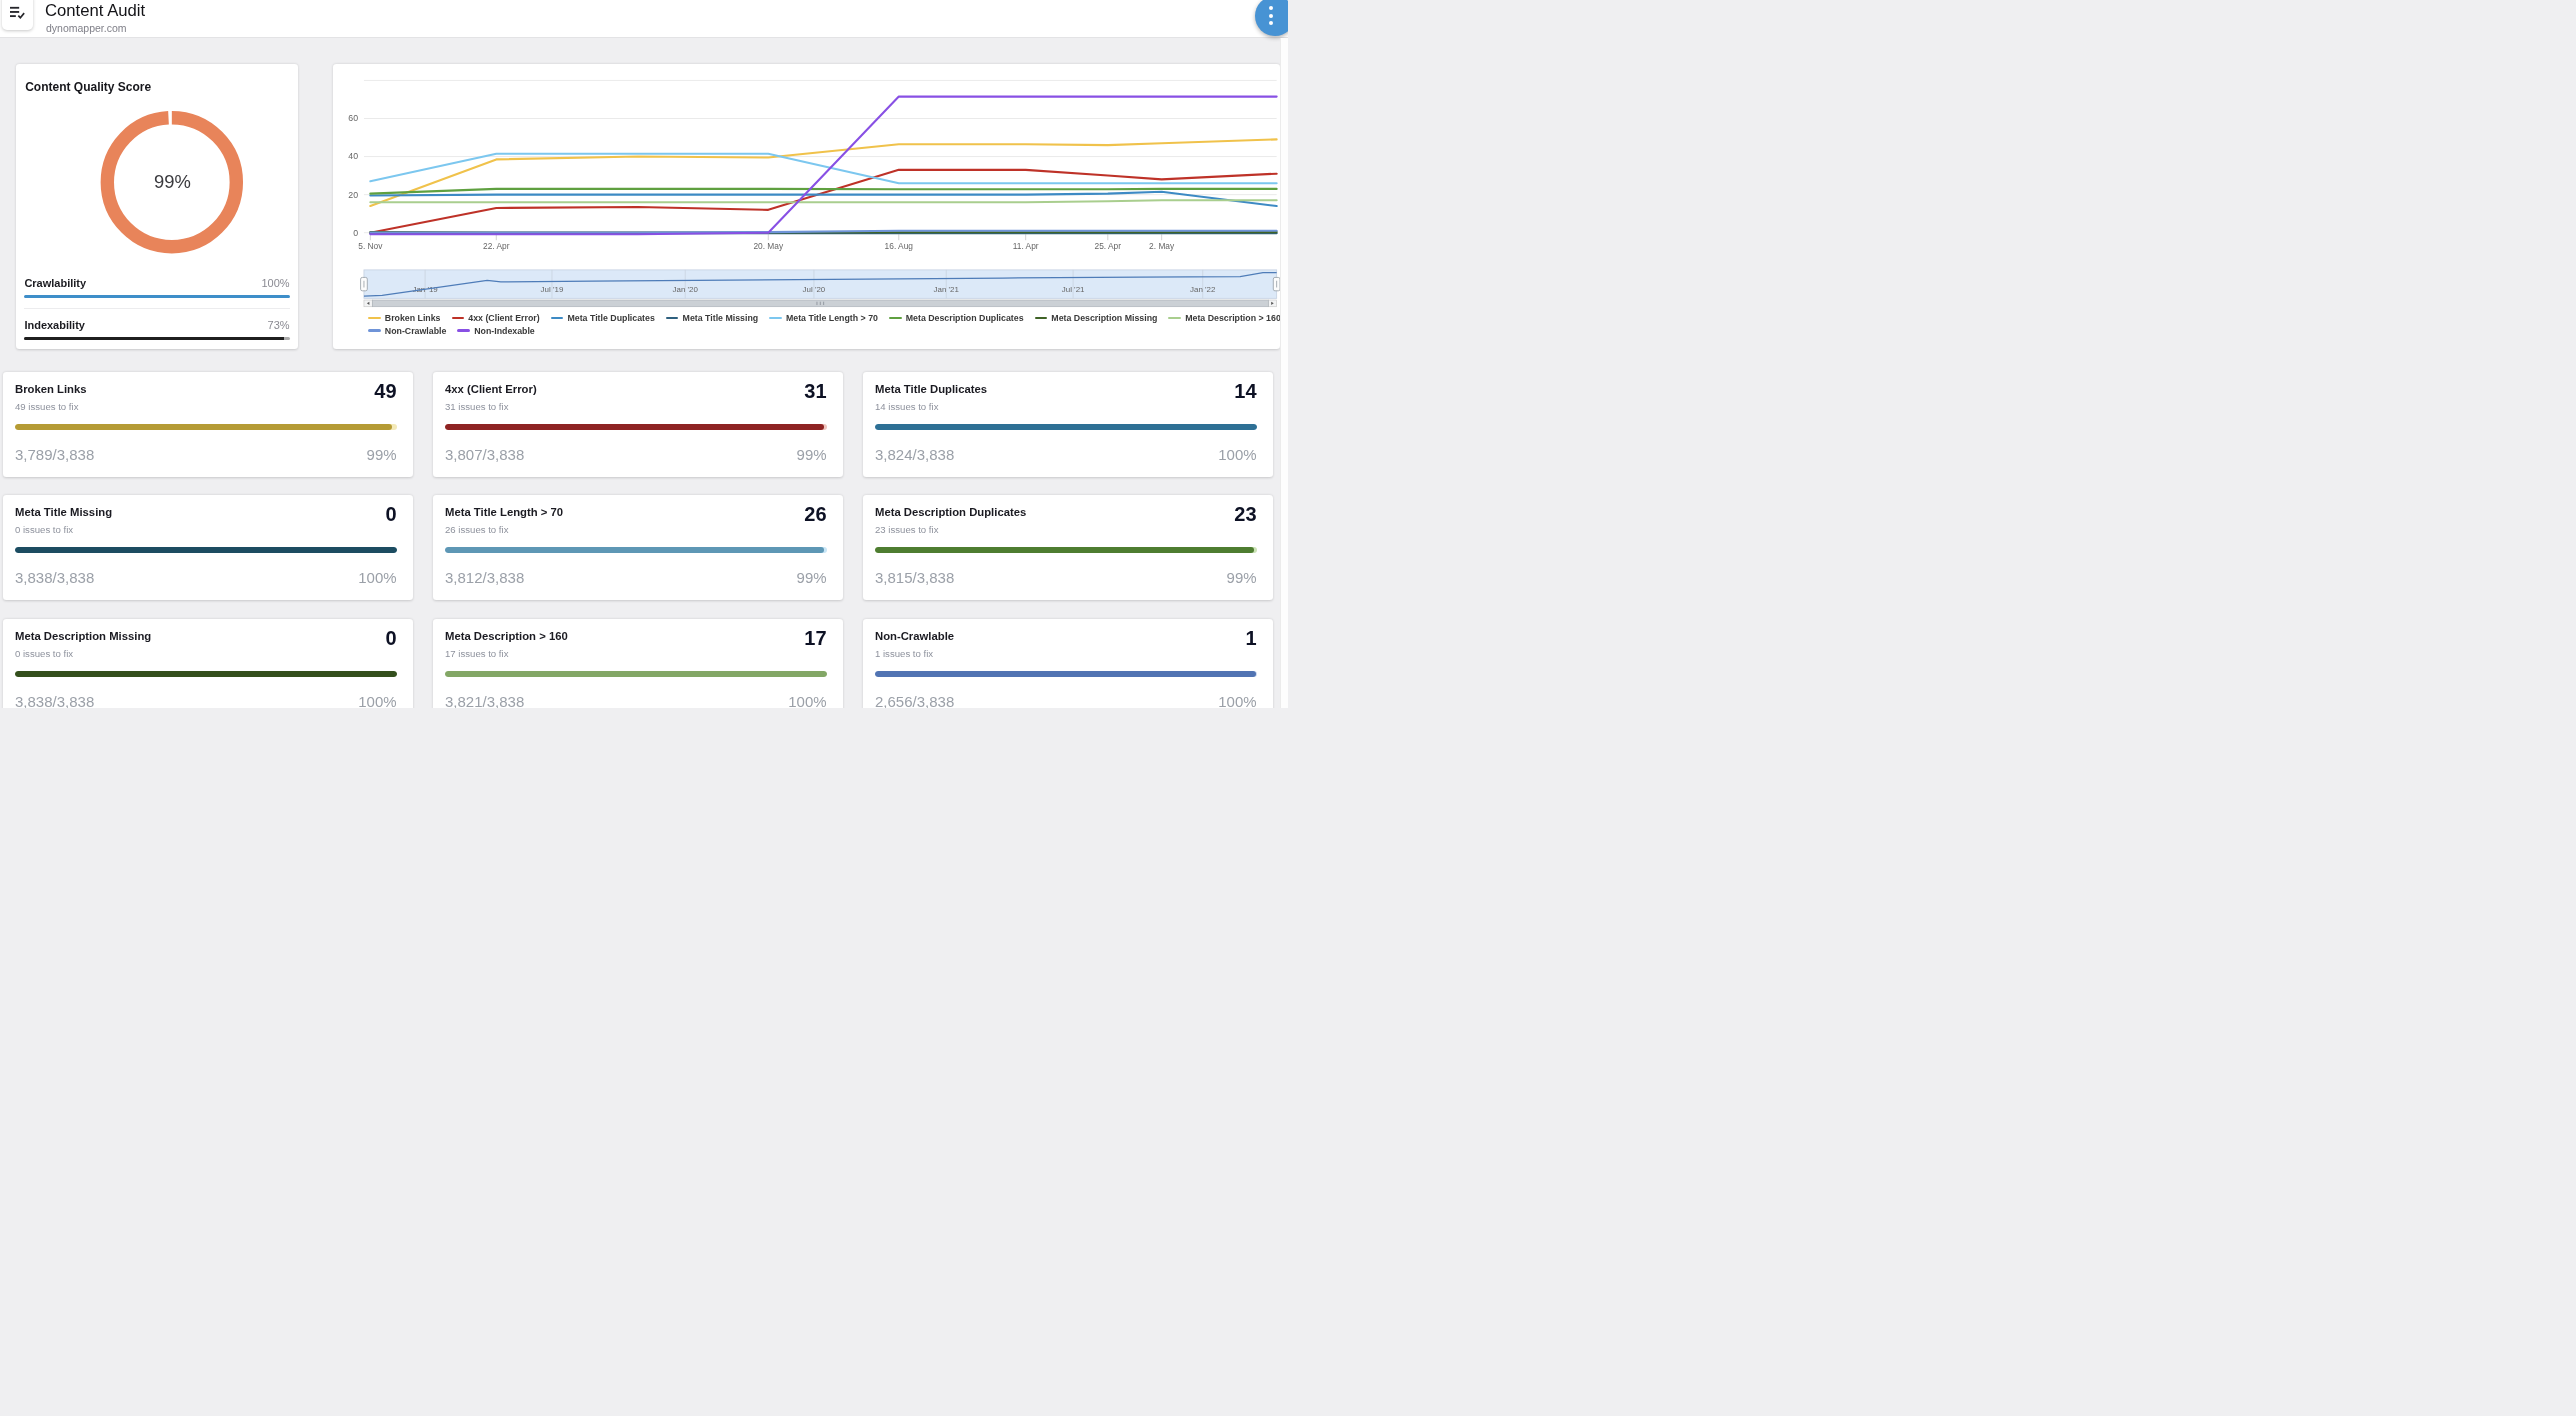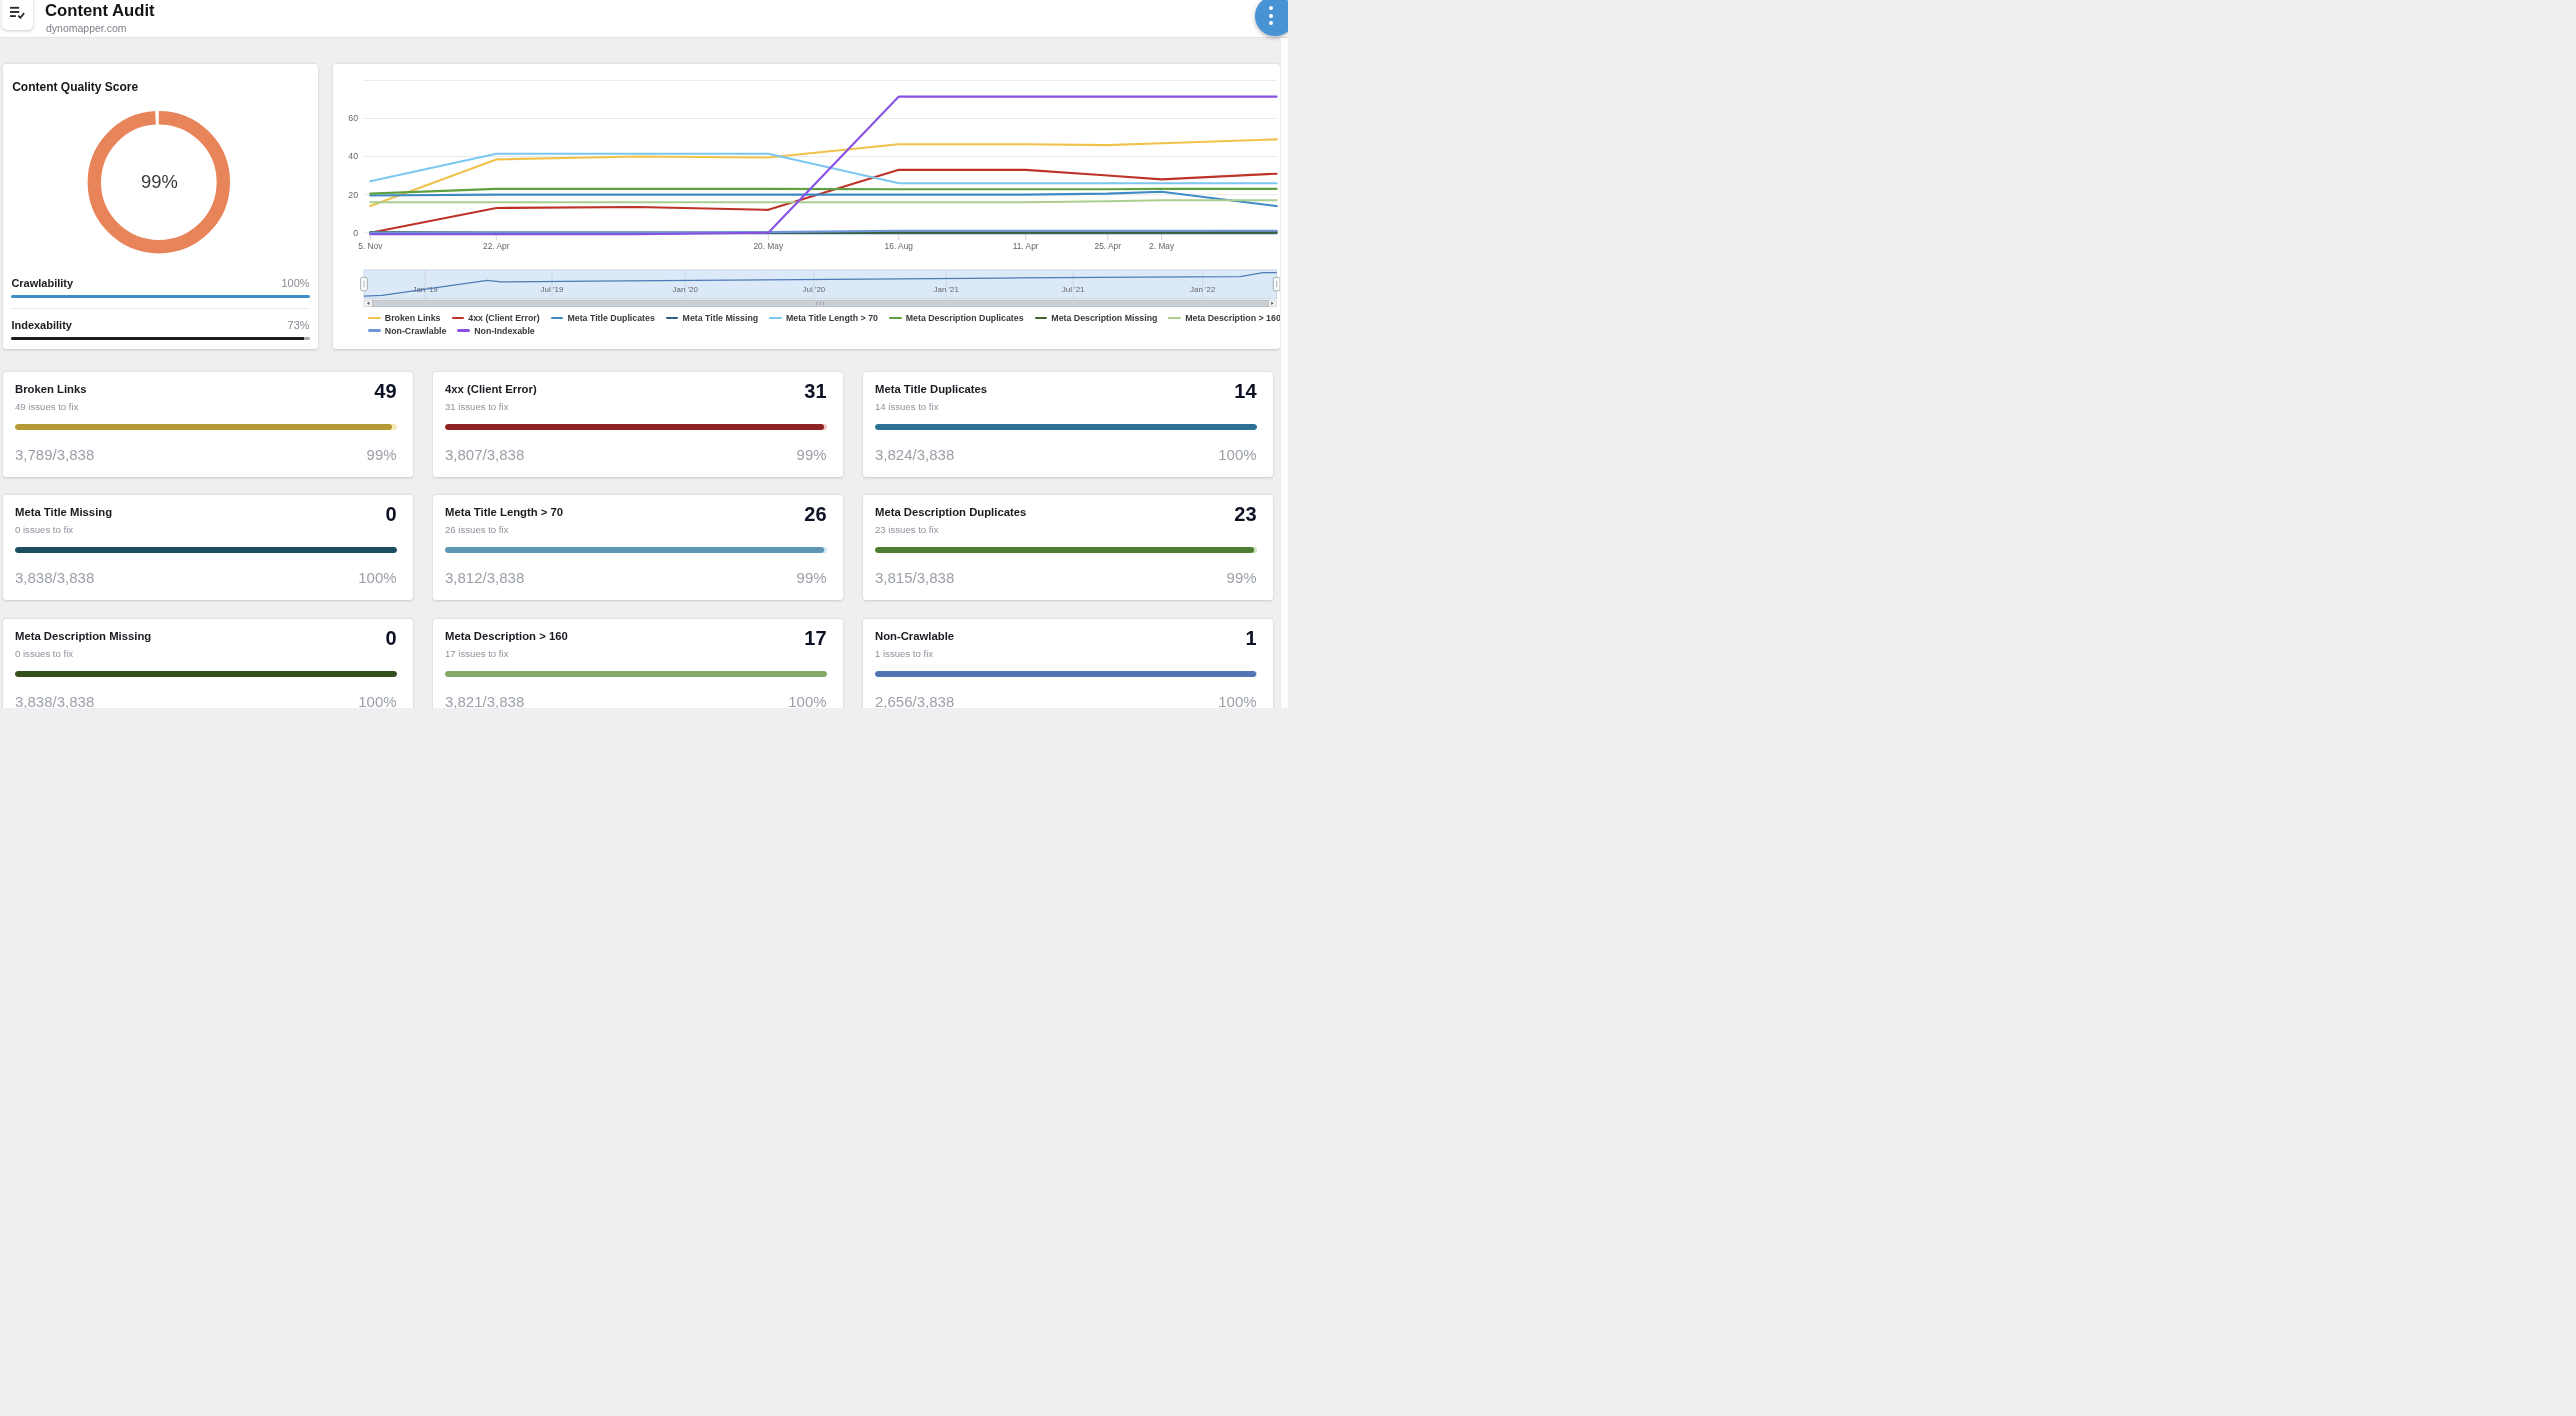--- a/index.html
+++ b/index.html
@@ -14,40 +14,40 @@
     position: absolute; left: 0; top: 0; width: 1288px; height: 38px;
     background: #FFFFFF; border-bottom: 0.8px solid #E3E3E5; z-index: 5;
   }
   .menu-card {
     position: absolute; left: 1.7px; top: -5px; width: 31px; height: 35px;
     background: #FFFFFF; border-radius: 5px;
     box-shadow: 0 0.8px 3.3px rgba(0,0,0,.22);
     display: flex; align-items: flex-end; justify-content: center;
     padding-bottom: 7.5px; cursor: pointer;
   }
-  .page-title { position: absolute; left: 45px; top: 0.8px; font-size: 16.7px; font-weight: bold; color: #141418; }
+  .page-title { position: absolute; left: 45px; top: 0.8px; font-size: 16.7px; font-weight: normal; color: #141418; }
   .page-subtitle { position: absolute; left: 46px; top: 22px; font-size: 10.5px; color: #808089; text-align: right; }
   .fab {
     position: absolute; left: 1255px; top: -4.2px; width: 40px; height: 40px;
     border-radius: 50%; background: #4793D4;
     box-shadow: 0 1.7px 4.2px rgba(0,0,0,.3);
     display: flex; align-items: center; justify-content: center; cursor: pointer;
   }
   .fab-dots { display: flex; flex-direction: column; gap: 3.3px; margin-right: 8.4px; }
   .fab-dots span { width: 4.2px; height: 4.2px; border-radius: 50%; background: #FFFFFF; display: block; }
 
   
   .panel {
     background: #FFFFFF; border-radius: 3.3px;
     box-shadow: 0 0.8px 2.5px rgba(0,0,0,.16);
     position: absolute;
   }
 
   
-  .quality { left: 3px; top: 64px; width: 315px; height: 285px; }
+  .quality { left: 16px; top: 64px; width: 282px; height: 285px; }
   .quality-title { position: absolute; left: 9.2px; top: 16px; font-size: 12px; font-weight: bold; color: #17171C; }
   .ring-wrap { position: absolute; left: 0; top: 0; width: 315px; height: 285px; }
   .ring-score {
     position: absolute; left: 0; top: 107px; width: 313px; text-align: center;
     font-size: 18.4px; color: #3A3A3E;
   }
   .metric-row { position: absolute; left: 8.4px; right: 8.4px; display: flex; justify-content: space-between; align-items: center; }
   .metric-label { font-size: 11px; font-weight: bold; color: #1B1B20; }
   .metric-value { font-size: 11px; color: #8A8A92; }
   .metric-bar { position: absolute; left: 8.4px; right: 8.4px; height: 3.3px; border-radius: 1.7px; background: #ABABAB; overflow: hidden; }

